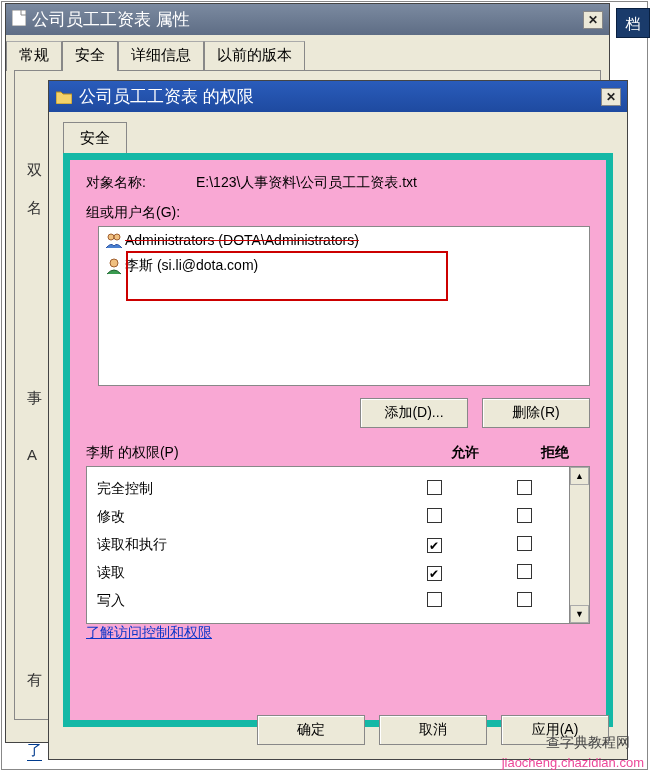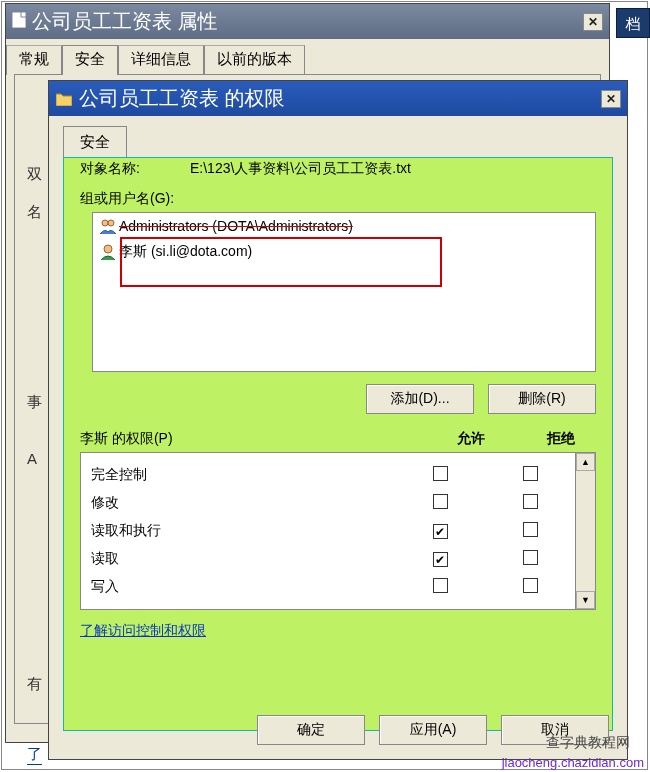--- a/index.html
+++ b/index.html
@@ -2,41 +2,41 @@
 <html><head>
 <meta charset="utf-8">
 <style>
 * { box-sizing: border-box; margin: 0; padding: 0; font-family: "Microsoft YaHei", SimSun, Arial, sans-serif; }
 body { background: #fff; width: 650px; height: 772px; position: relative; overflow: hidden; font-size: 14px; }
 
 .window { position: absolute; border: 1px solid #444; background: #ece9d8; }
 .window.main { left: 5px; top: 3px; width: 605px; height: 740px; }
 .titlebar { background: linear-gradient(#7b8aa0, #5e6d85); color: #fff; padding: 4px 6px; display: flex; align-items: center; }
 .titlebar .icon { margin-right: 6px; }
-.titlebar .title { flex: 1; font-size: 20px; }
+.titlebar .title { flex: 1; font-size: 17px; }
 .titlebar .close { width: 20px; height: 18px; background: #ece9d8; border: 1px solid #888; color: #222; font-size: 12px; display: flex; align-items: center; justify-content: center; font-weight: bold; }
 
 .tabs { display: flex; margin: 6px 8px 0 0; }
 .tab { border: 1px solid #888; border-bottom: none; padding: 4px 12px 6px; background: #ece9d8; margin-right: 0; position: relative; font-size: 15px; }
 .tab.active { background: #ece9d8; z-index: 2; }
 .tab:not(.active) { border-top-color: #aaa; }
 .tab-body { border: 1px solid #888; margin: 0 8px 8px 8px; padding: 12px; background: #ece9d8; position: relative; top: -1px; height: 650px; }
 
 .rightstrip { position: absolute; right: 0; top: 8px; width: 34px; height: 30px; background: #1a3b6b; color: #fff; font-size: 15px; line-height: 30px; text-align: center; border: 1px solid #0a2040; }
 
 
 .window.perm { left: 48px; top: 80px; width: 580px; height: 680px; z-index: 10; }
 .perm .titlebar { background: linear-gradient(#2a5cbb, #1e4aa0); }
 .folder-icon { width: 18px; height: 16px; display: inline-flex; align-items: center; justify-content: center; }
 .folder-icon svg { width: 16px; height: 14px; }
 
 .perm-body { padding: 10px 14px; }
 .inner-tabs { display: flex; margin-bottom: 0; }
 .inner-tab { border: 1px solid #888; border-bottom: none; padding: 6px 16px; background: #ece9d8; font-size: 15px; }
-.inner-panel { border: 1px solid #14b8a6; padding: 2px 16px; position: relative; top: -1px; height: 574px; background: #bef264; }
+.inner-panel { border: 7px solid #14b8a6; padding: 14px 16px; position: relative; top: -1px; height: 574px; background: #f9a8d4; }
 
 .row { display: flex; margin-bottom: 12px; }
 .label { width: 110px; }
 .val { flex: 1; }
 
 .userlist { border: 1px solid #888; background: #fff; height: 160px; position: relative; margin-top: 4px; margin-left: 12px; }
 .userlist .item { display: flex; align-items: center; padding: 4px 6px; font-family: "Courier New", monospace; font-size: 14px; }
 .userlist .item .uicon { width: 20px; display: inline-flex; }
 .userlist .item.strike .utext { text-decoration: line-through; text-decoration-color: #c00; text-decoration-thickness: 1px; }
 .redbox { position: absolute; border: 2px solid #c00; pointer-events: none; }
@@ -56,36 +56,36 @@
 .permrow { display: flex; align-items: center; height: 28px; }
 .permrow .plabel { flex: 1; }
 .permrow .pchk { width: 70px; text-align: center; margin-right: 20px; }
 .permrow .pchk:last-child { margin-right: 0; }
 .chk { width: 15px; height: 15px; border: 1px solid #333; display: inline-flex; align-items: center; justify-content: center; background: #fff; font-size: 12px; cursor: pointer; }
 .chk.on::after { content: "✔"; font-size: 12px; line-height: 1; }
 .permbox .scrollbar { width: 20px; background: #ece9d8; border-left: 1px solid #888; display: flex; flex-direction: column; }
 .sbtn { height: 18px; border: 1px solid #aaa; background: #ece9d8; display: flex; align-items: center; justify-content: center; font-size: 9px; }
 .strack { flex: 1; background: #ece9d8; }
 
-.link { color: #0b35c8; text-decoration: underline; margin-top: 12px; display: inline-block; cursor: pointer; }
+.link { color: #0b35c8; text-decoration: underline; display: inline-block; cursor: pointer; }
 
 .footer-btns { position: absolute; bottom: 14px; right: 18px; display: flex; gap: 14px; }
 .redbox.r2 { left: 485px; top: 621px; width: 116px; height: 44px; }
 
 .left-hints { position: absolute; color: #333; font-size: 15px; }
 .lh1 { left: 12px; top: 90px; }
 .lh2 { left: 12px; top: 128px; }
 .lh3 { left: 12px; top: 318px; }
 .lh4 { left: 12px; top: 375px; }
 .lh5 { left: 12px; top: 600px; }
 .lh6 { left: 12px; top: 670px; color: #003b8e; }
 
 .file-icon svg { width: 14px; height: 16px; }
 
-.watermark { position: absolute; right: 6px; bottom: 2px; color: #6d28d9; font-size: 13px; letter-spacing: 0; z-index: 99; }
+.watermark { position: absolute; right: 6px; bottom: 2px; color: #ec4899; font-size: 13px; letter-spacing: 0; z-index: 99; }
 .watermark2 { position: absolute; right: 20px; bottom: 20px; color: #444; font-size: 14px; z-index: 99; }
 .outer-border { position: absolute; left: 1px; top: 1px; width: 647px; height: 769px; border: 1px solid #888; pointer-events: none; }
 
 .usericon-adm svg, .usericon-u svg { width: 18px; height: 18px; }
 
 .underline-link { border-bottom: 1px solid #003b8e; }
 </style>
 </head>
 <body>
 
@@ -212,20 +212,20 @@
         </div>
       </div>
 
       <a class="link">了解访问控制和权限</a>
 
       <div class="redbox r2"></div>
     </div>
 
     <div class="footer-btns">
       <button class="winbtn">确定</button>
+      <button class="winbtn">取消</button>
       <button class="winbtn">应用(A)</button>
-      <button class="winbtn">取消</button>
     </div>
   </div>
 </div>
 
 <div class="watermark2">查字典教程网</div>
 <div class="watermark">jiaocheng.chazidian.com</div>
 
 </body></html>

